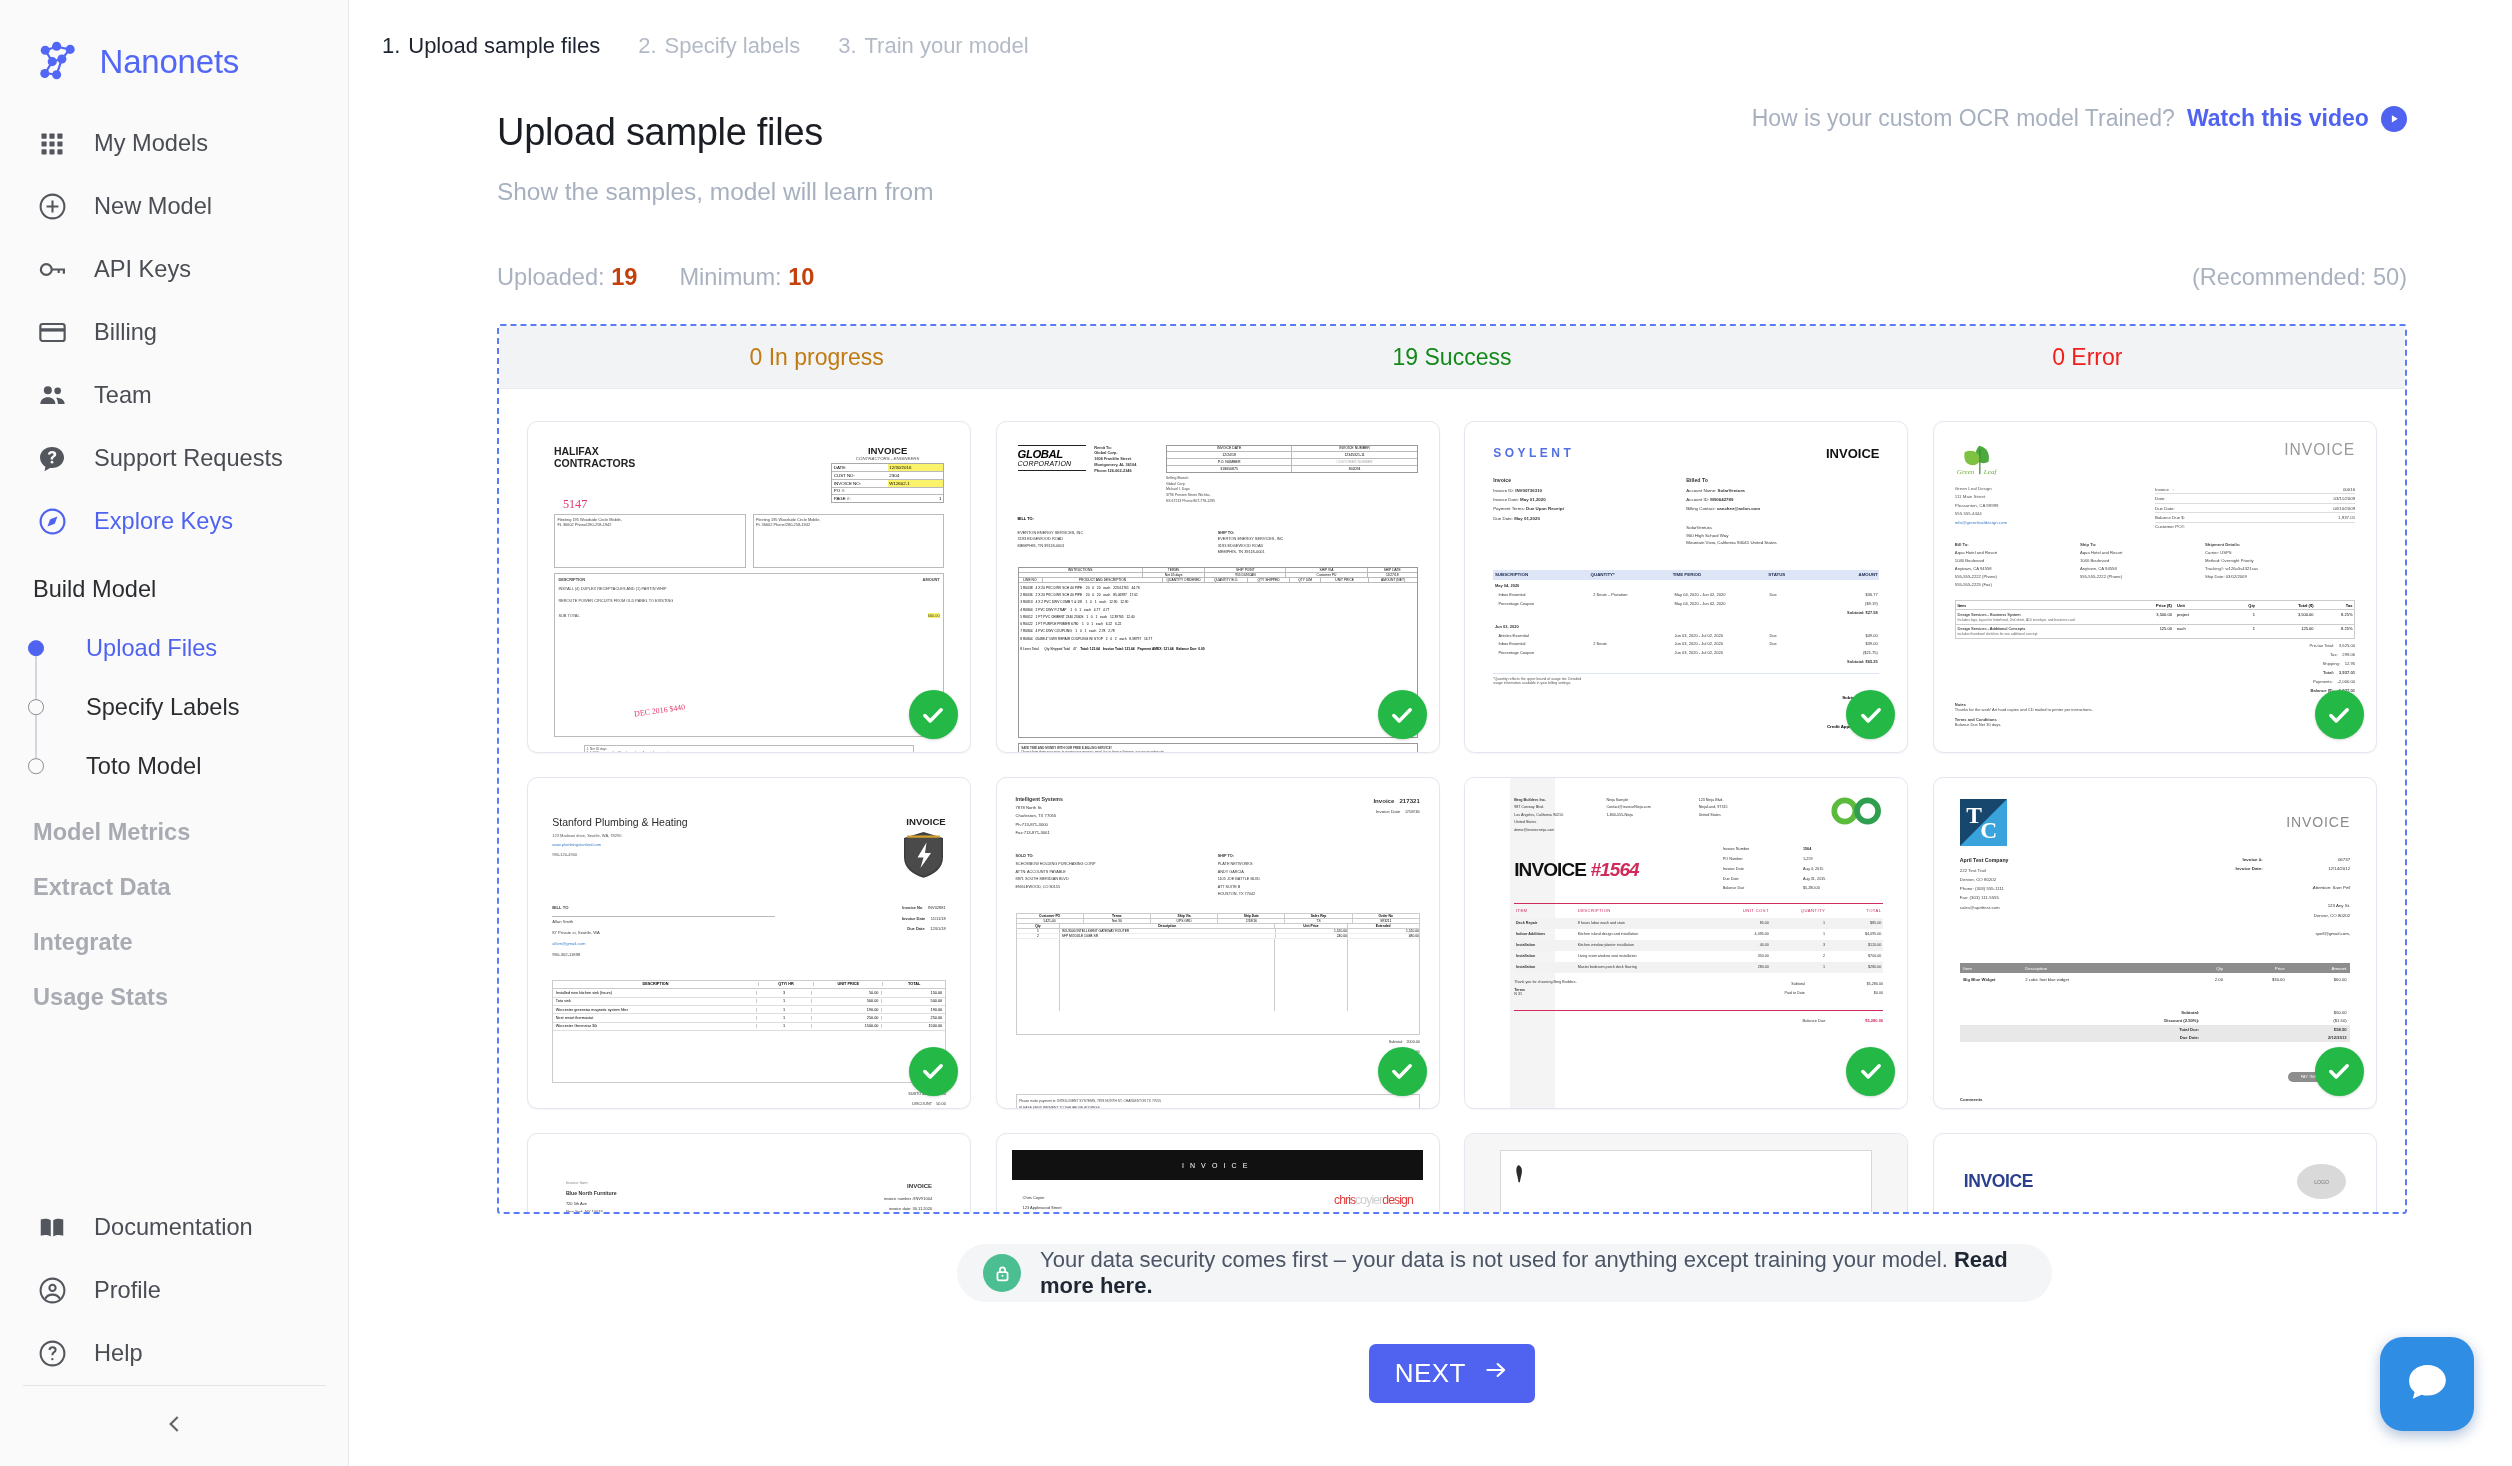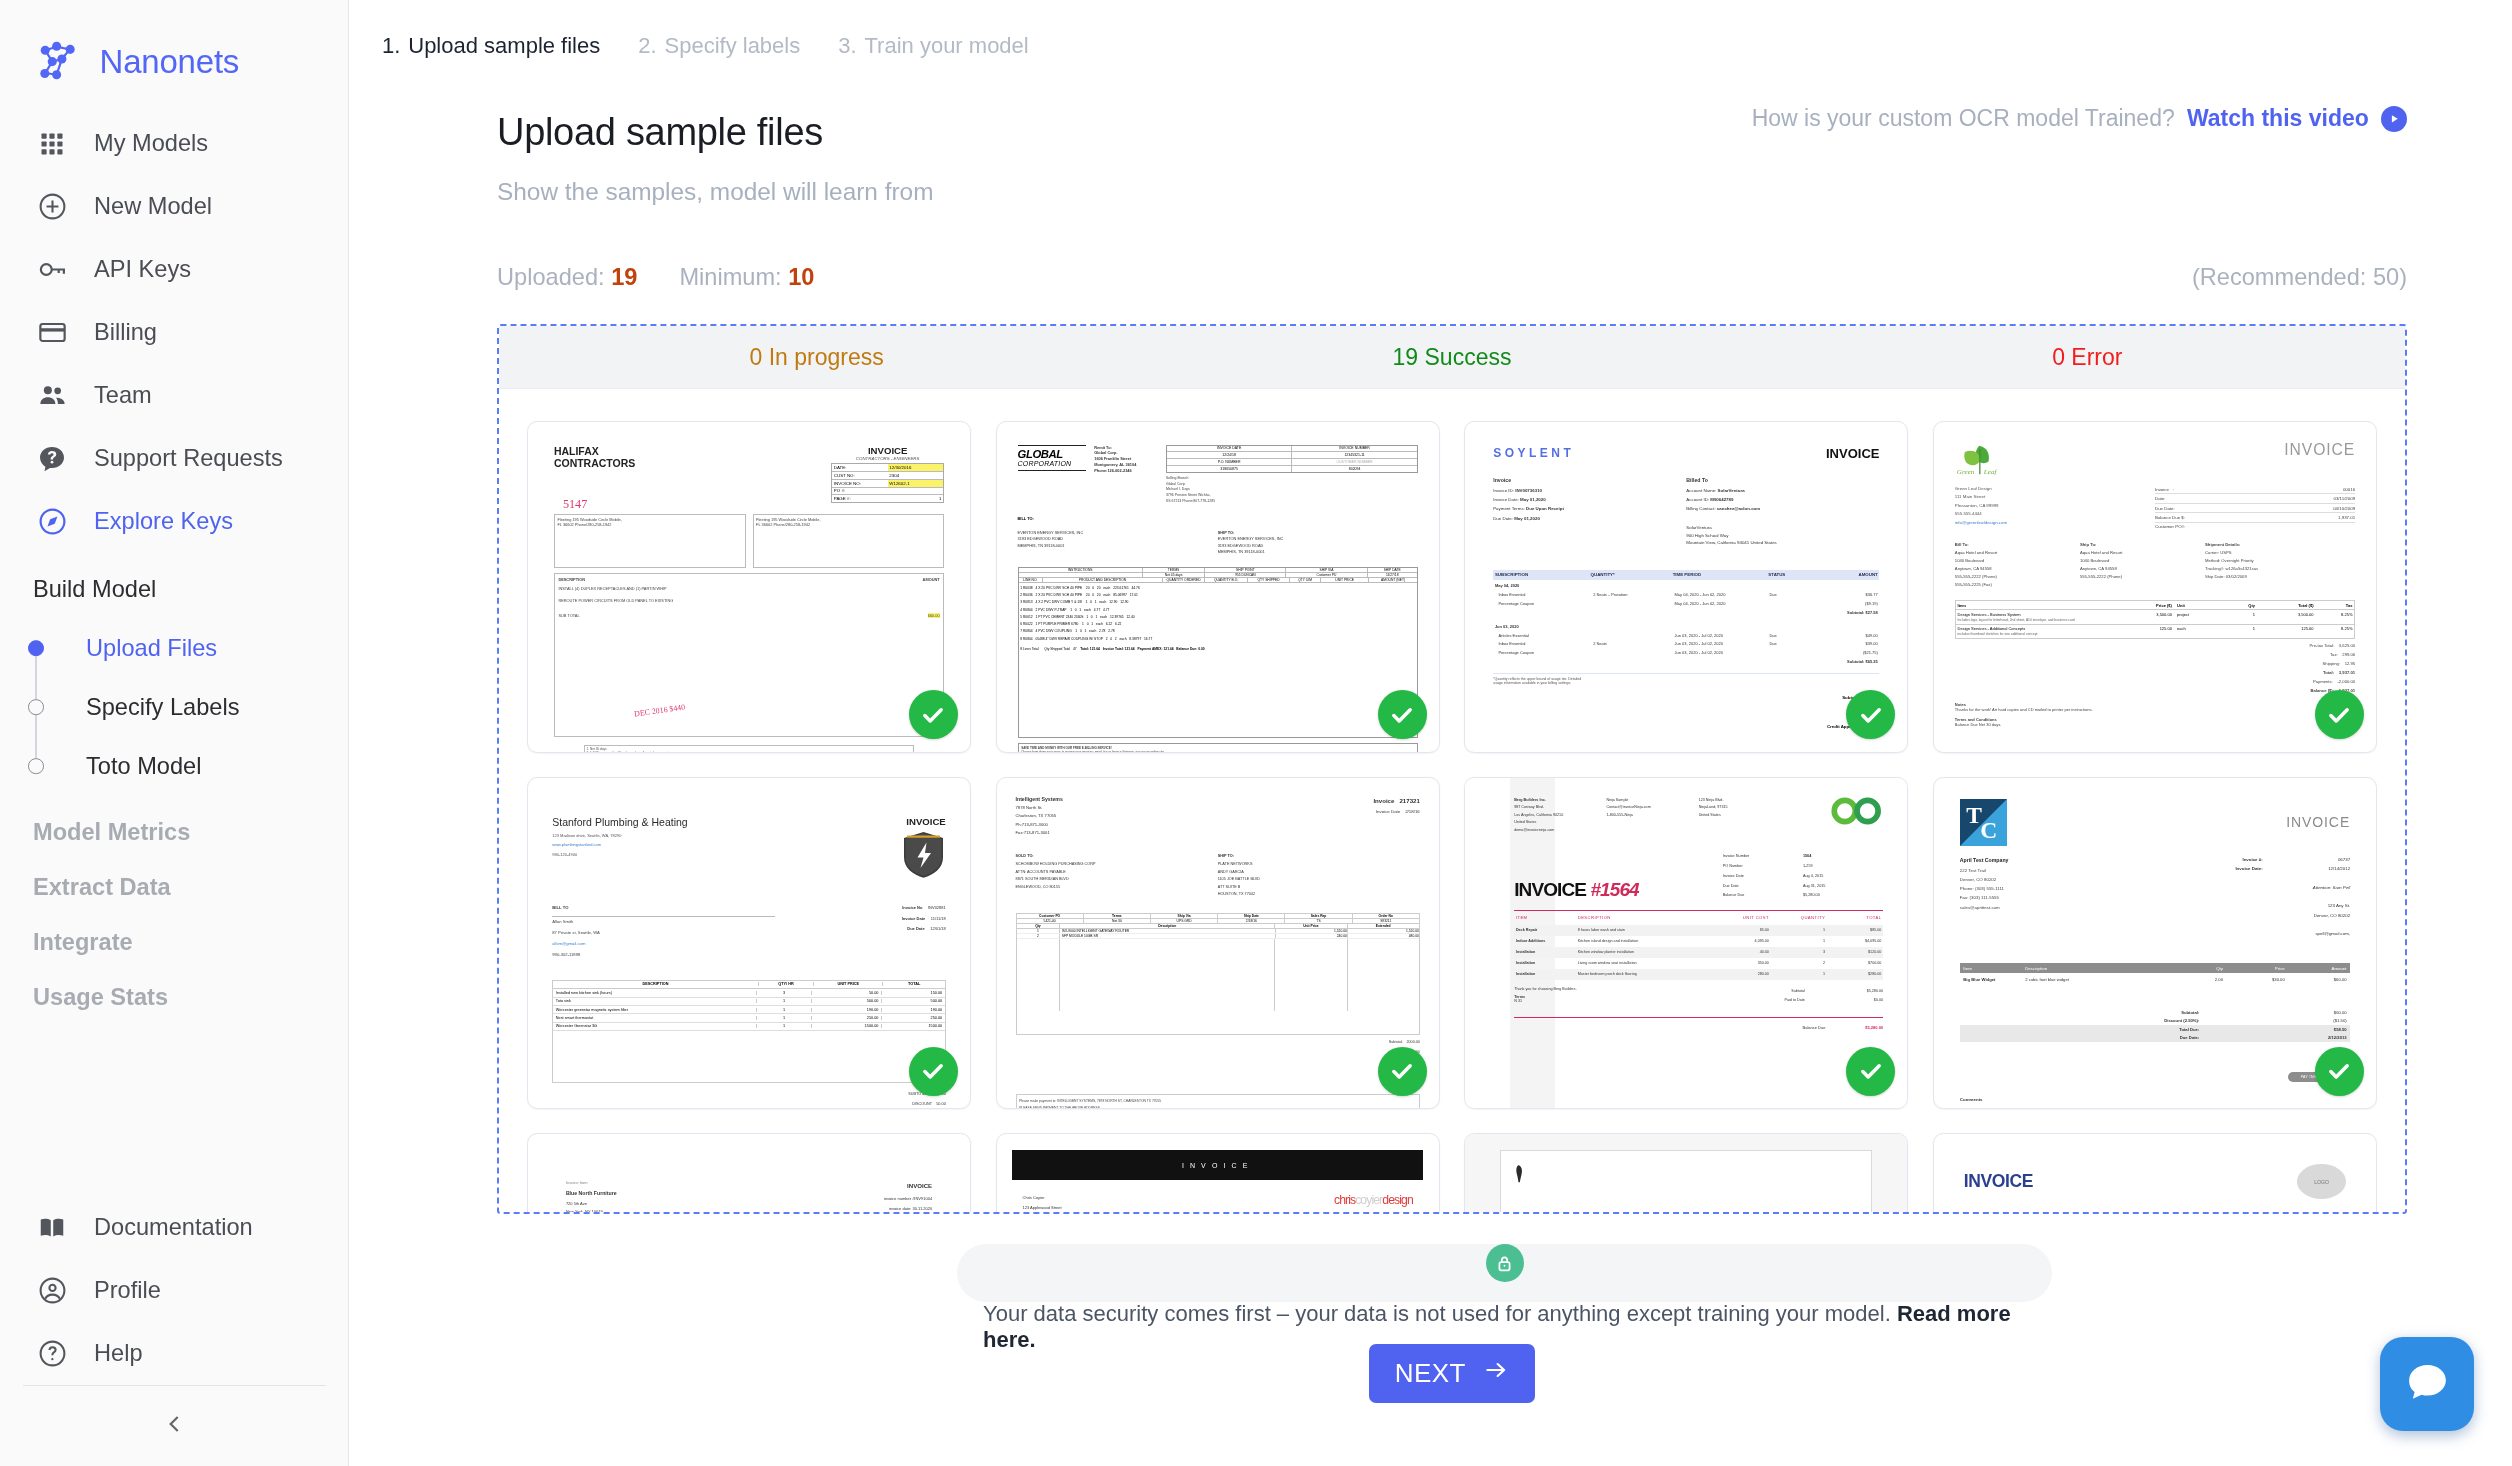--- a/index.html
+++ b/index.html
@@ -144,21 +144,20 @@
 
   
   .security {
     margin: 30px auto 0 auto;
     width: 1095px;
     height: 58px;
     background: #f4f5f7;
     border-radius: 29px;
     display: flex; align-items: center; gap: 19px;
     padding: 0 26px;
-    flex-direction: column;
   }
   .lock-badge {
     width: 38px; height: 38px; border-radius: 50%;
     background: #4cbf92; display: flex; align-items: center; justify-content: center;
     flex: 0 0 38px;
   }
   .security-text { font-size: 22px; color: #4b5565; }
   .security-text b { color: #1e2733; font-weight: 700; }
 
   .next-wrap { display: flex; justify-content: center; margin-top: 42px; margin-right: 105px; }
@@ -899,21 +898,21 @@
                   <div style="flex:1;font-size:3.7px;line-height:2;color:#333;">
                     123 Ninja Blvd.<br>NinjaLand, 97315<br>United States
                   </div>
                   <div style="flex:1;text-align:right;">
                     <svg viewBox="0 0 64 34" width="52" height="28">
                       <circle cx="17" cy="17" r="13" fill="none" stroke="#5cba3c" stroke-width="7"></circle>
                       <circle cx="45" cy="17" r="13" fill="none" stroke="#2f9e4e" stroke-width="7"></circle>
                     </svg>
                   </div>
                 </div>
-                <div style="display:flex;align-items:flex-end;margin-top:18px;">
+                <div style="display:flex;align-items:center;margin-top:11px;">
                   <div style="flex:1.3;font-size:19px;font-weight:700;color:#111;letter-spacing:-0.9px;">INVOICE <span style="color:#cf2b5b;font-style:italic;">#1564</span></div>
                   <div style="flex:1;font-size:3.8px;line-height:2.6;color:#333;">
                     <div style="display:flex;">
                         <span style="flex:1;">Invoice Number</span>
                         <b style="flex:1;">1564</b>
                       </div>
                     <div style="display:flex;">
                         <span style="flex:1;">PO Number</span>
                         <span style="flex:1;">1-259</span>
                       </div>

